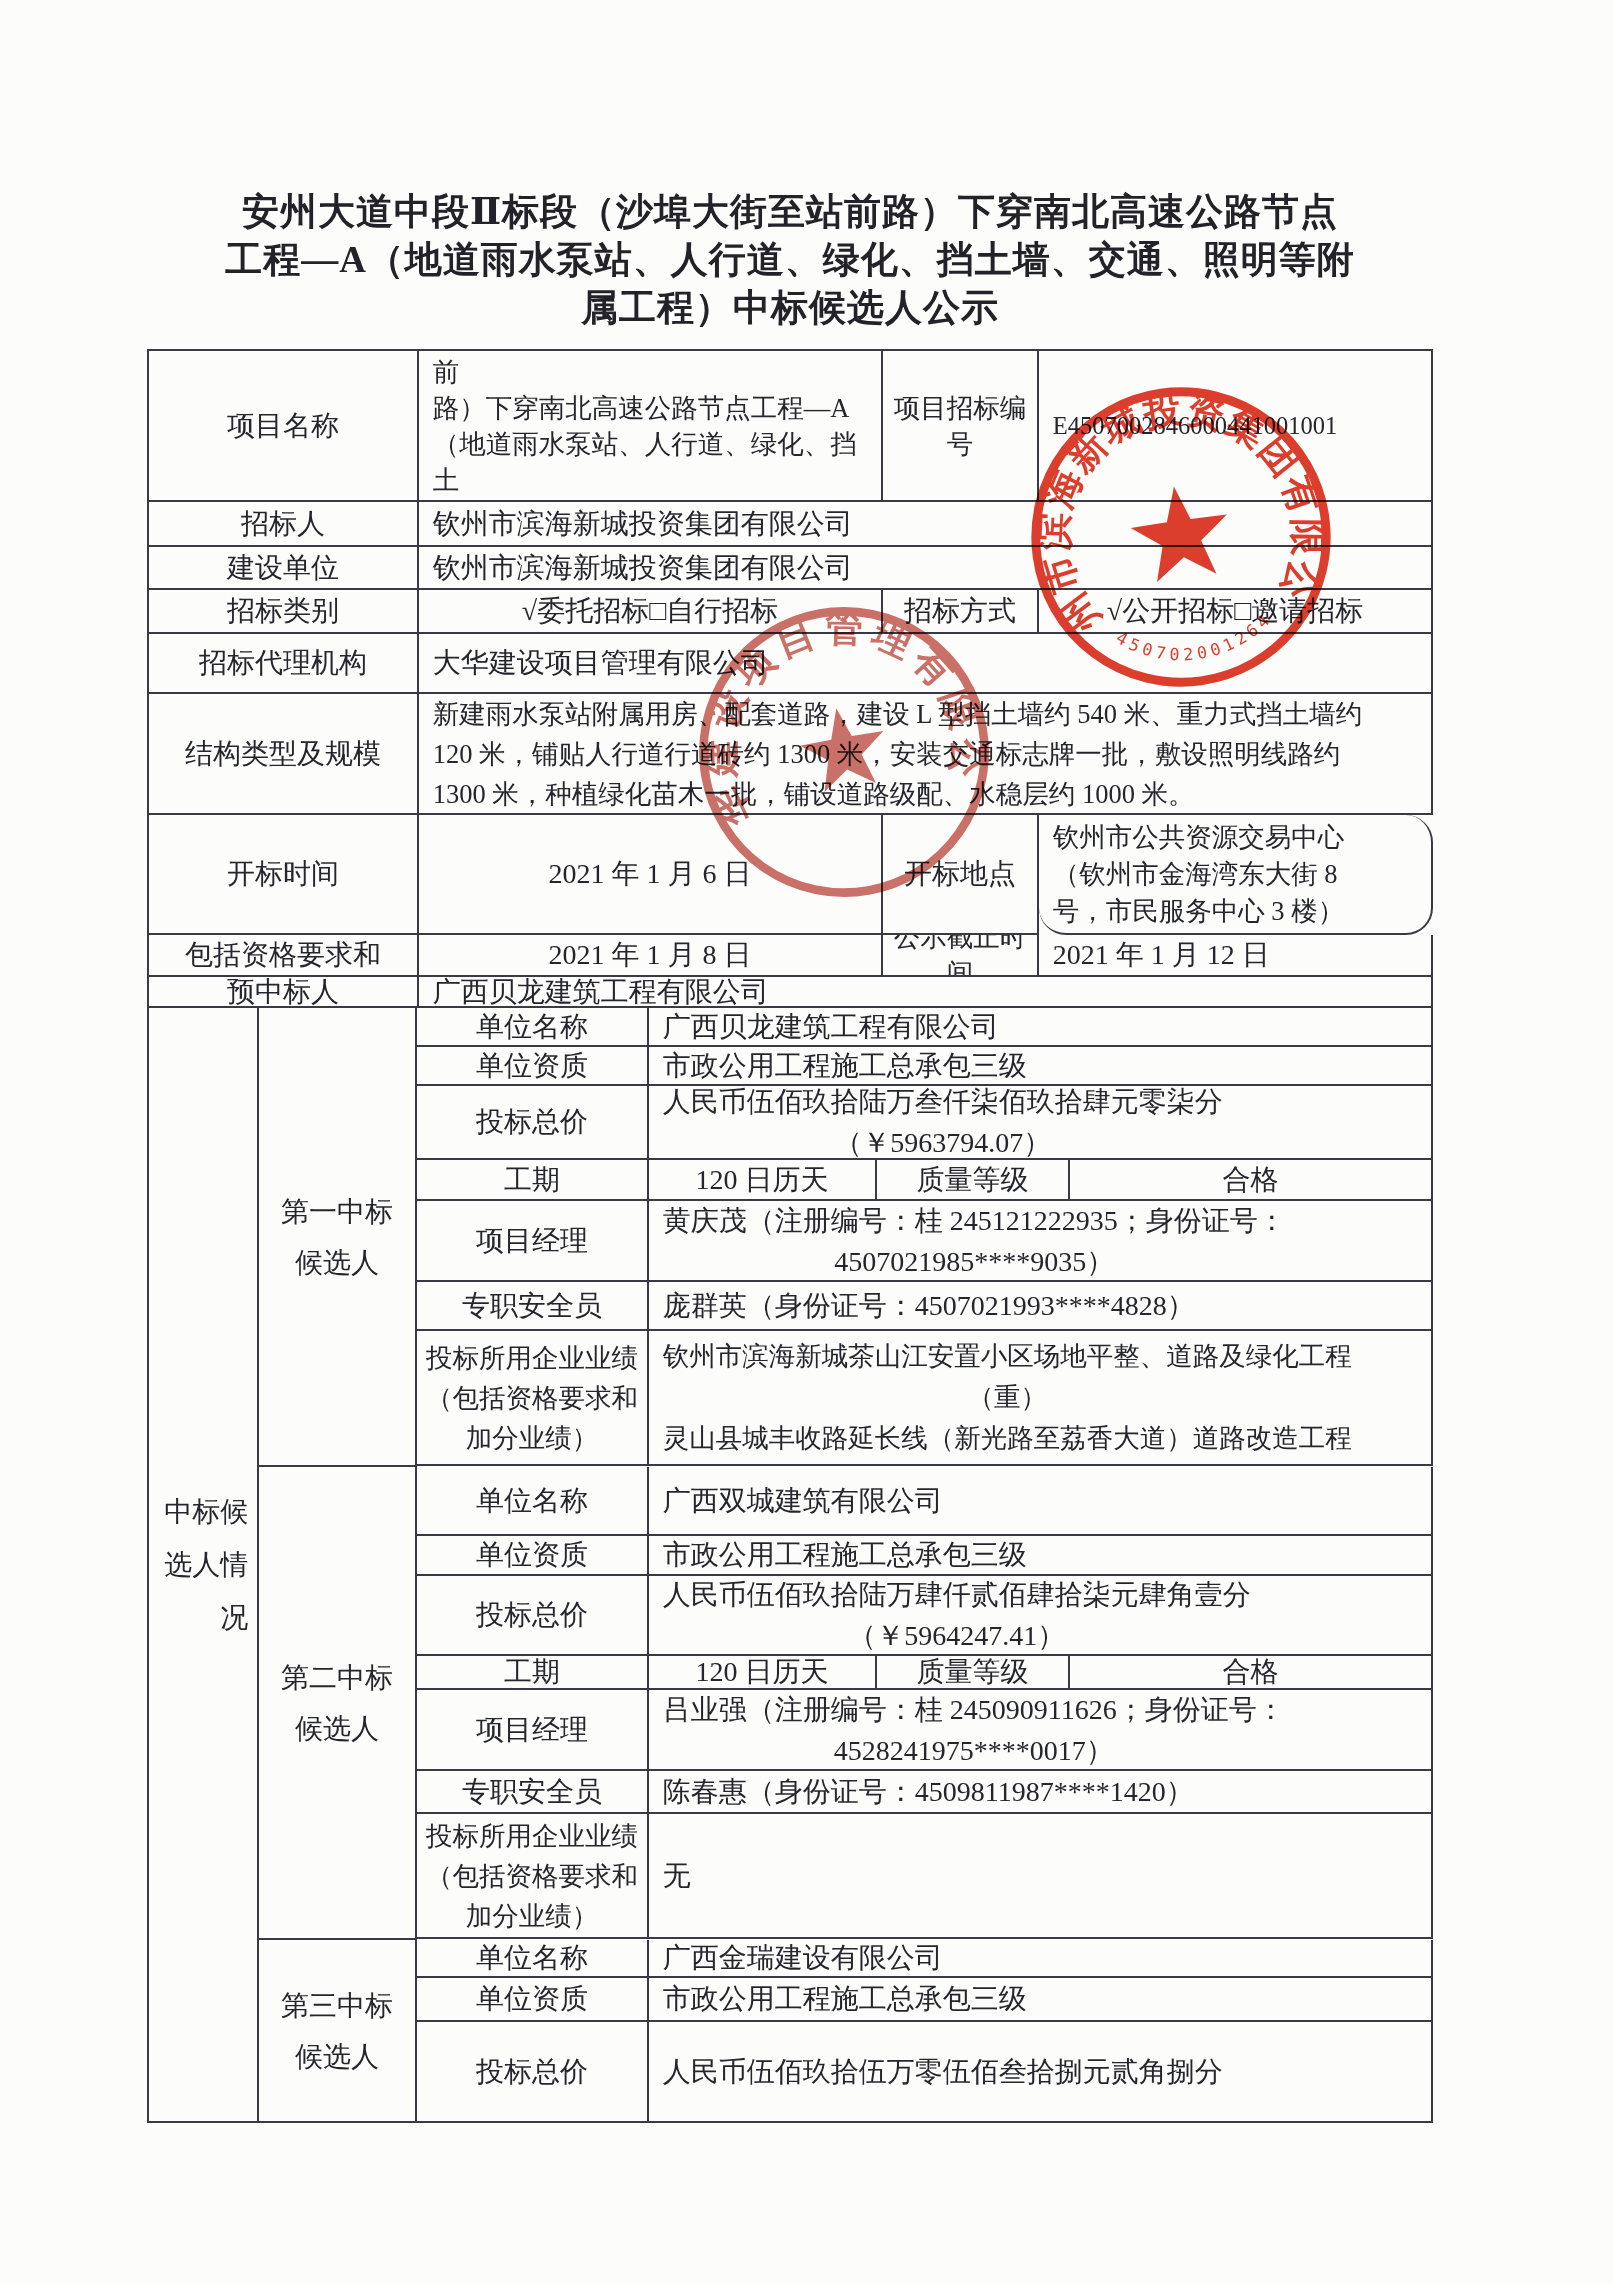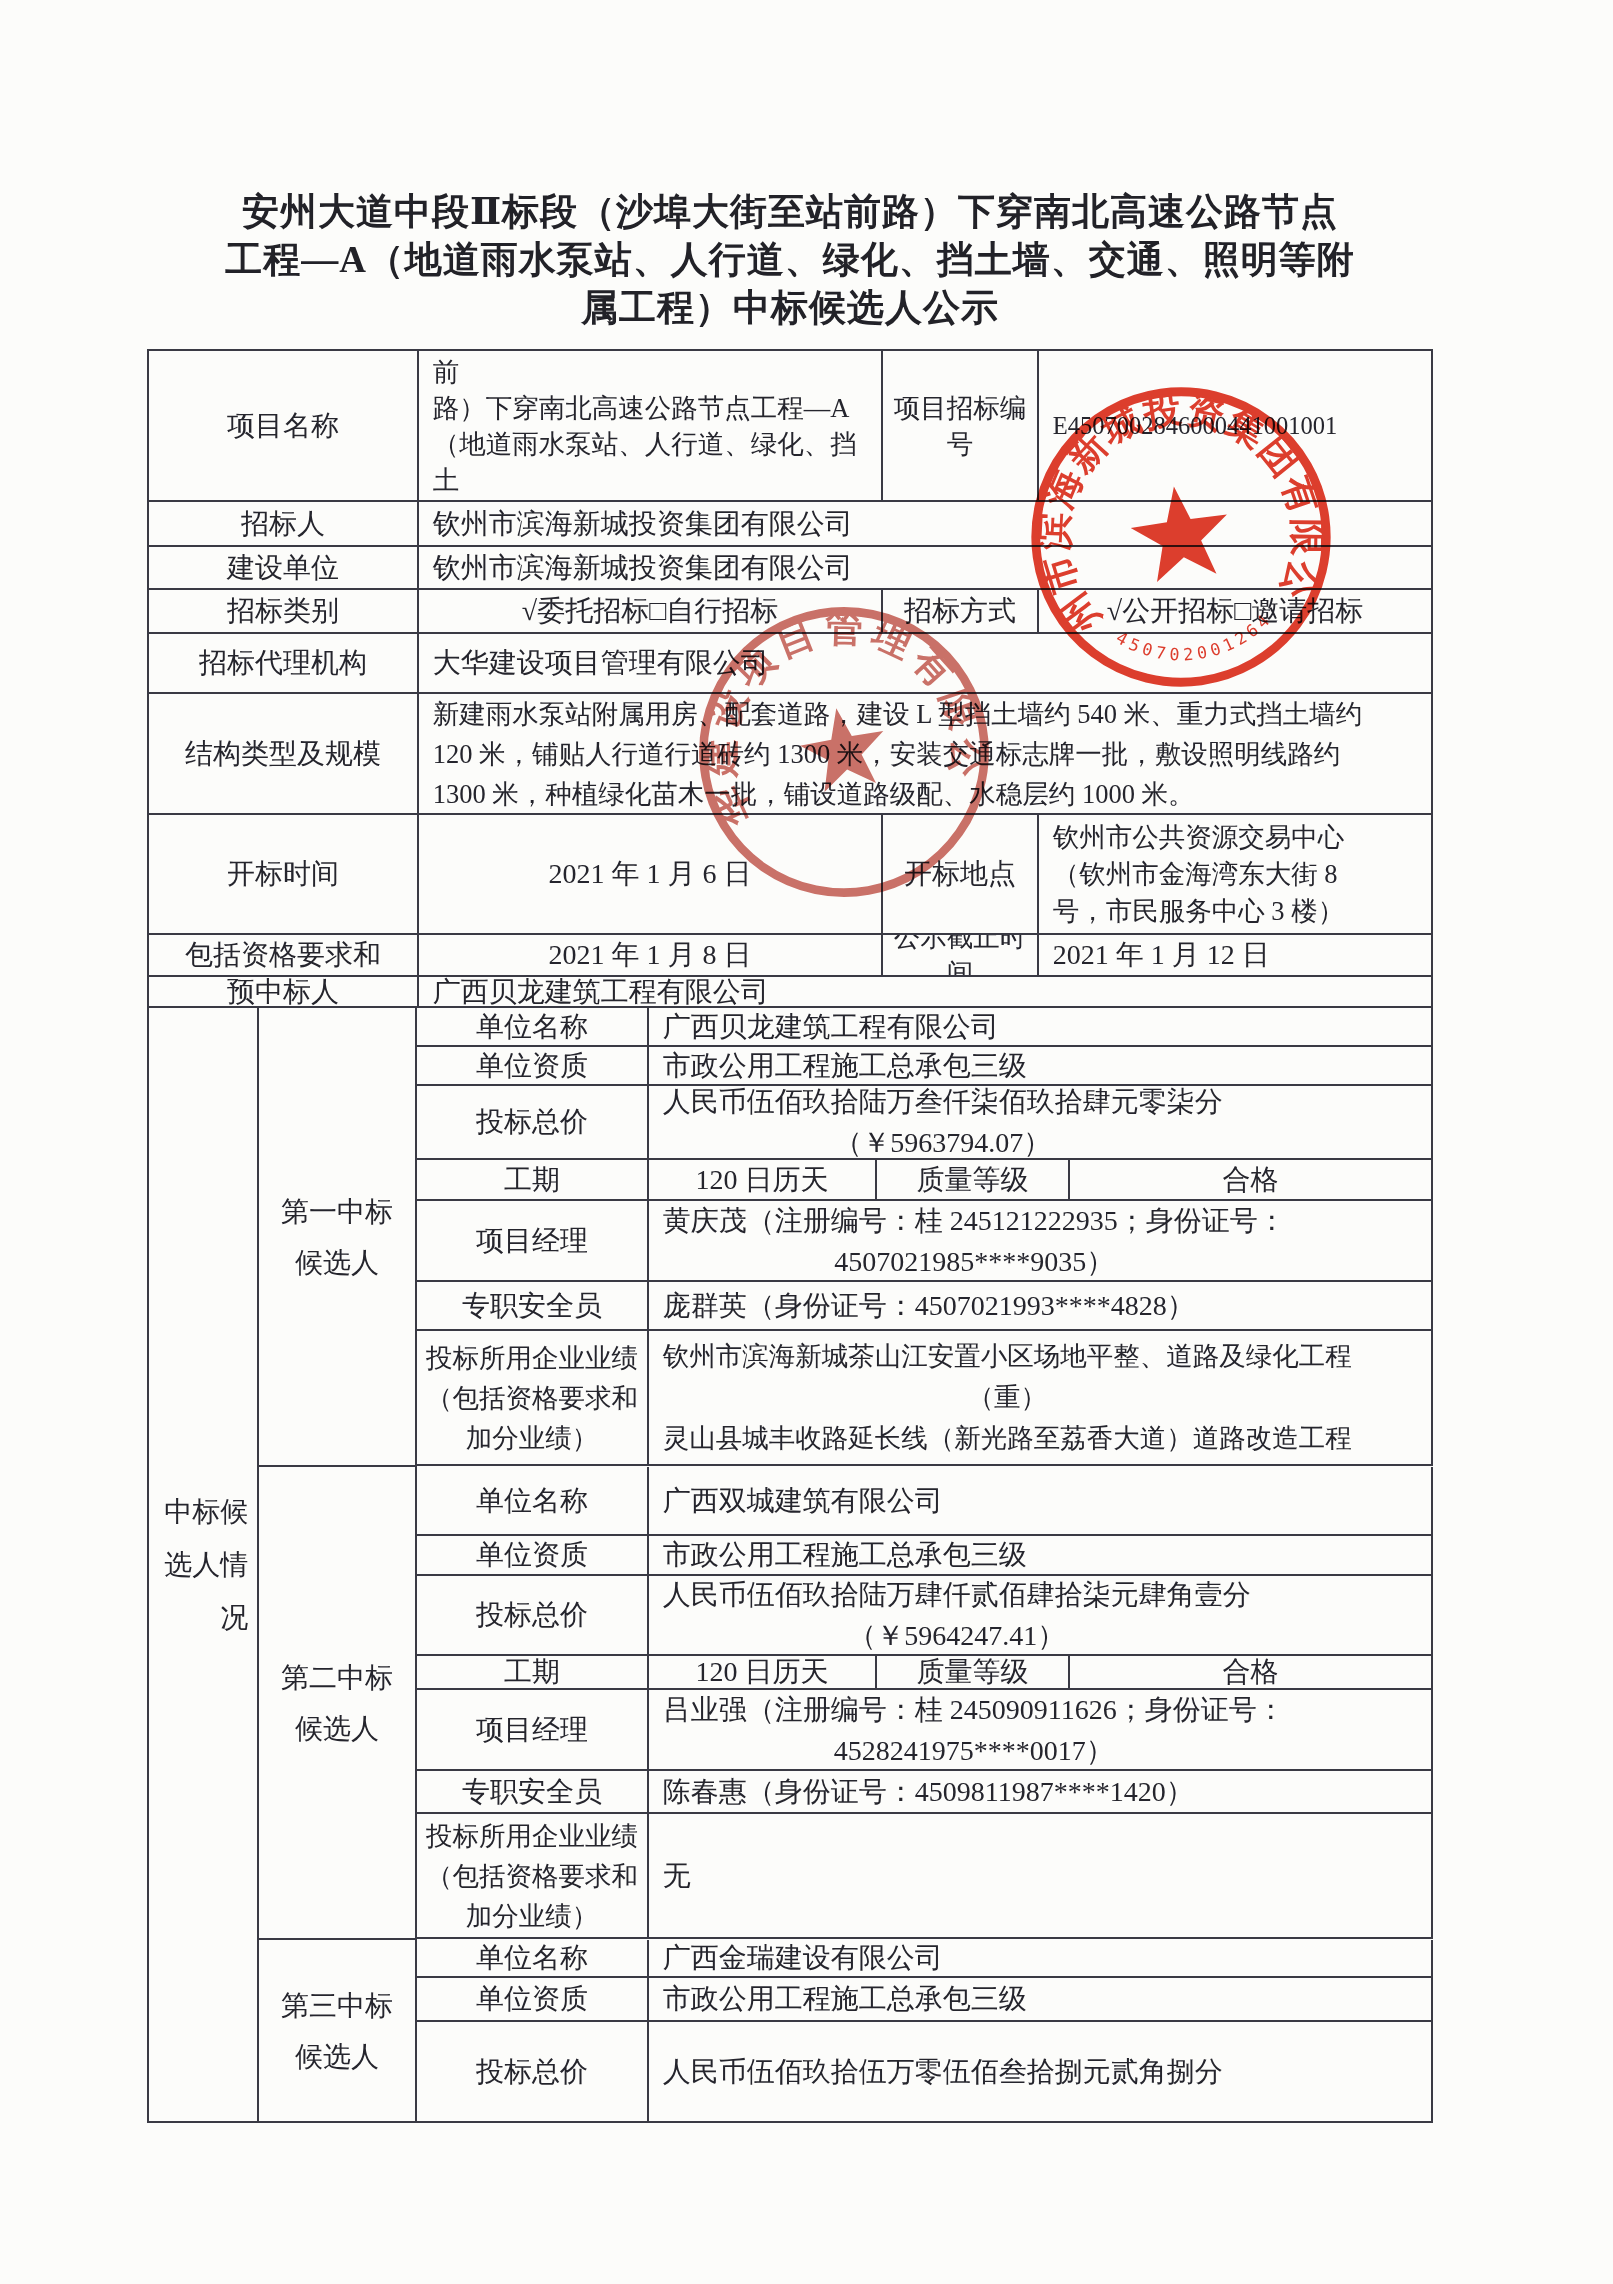--- a/index.html
+++ b/index.html
@@ -29,21 +29,21 @@
   .w161{width:158px;flex:none;}
   .w237{width:232px;flex:none;}
   .w233{width:228px;flex:none;}
   .w197{width:193px;flex:none;}
   .fx{flex:1;}
   .f27{font-size:26.5px;}
   .f25{font-size:24.5px;}
   .lh37{line-height:36px;}
   .lh41{line-height:40px;}
   .lh42{line-height:41px;text-align:center;}
-  .lh38{line-height:37px;}
+  .lh38{line-height:37px;border-radius:27px;}
   .lh52{line-height:51px;}
   .lh54{line-height:53px;text-align:right;}
   
   .stamp{position:absolute;mix-blend-mode:multiply;pointer-events:none;}
   .stamp svg{display:block;}
   .s1{left:1024px;top:380px;width:314px;height:314px;color:#dd2d1c;opacity:.92;transform:rotate(-8deg);}
   .s2{left:692px;top:600px;width:304px;height:304px;color:#c04f44;opacity:.80;transform:rotate(-10deg);}
 </style>
 </head>
 <body>

